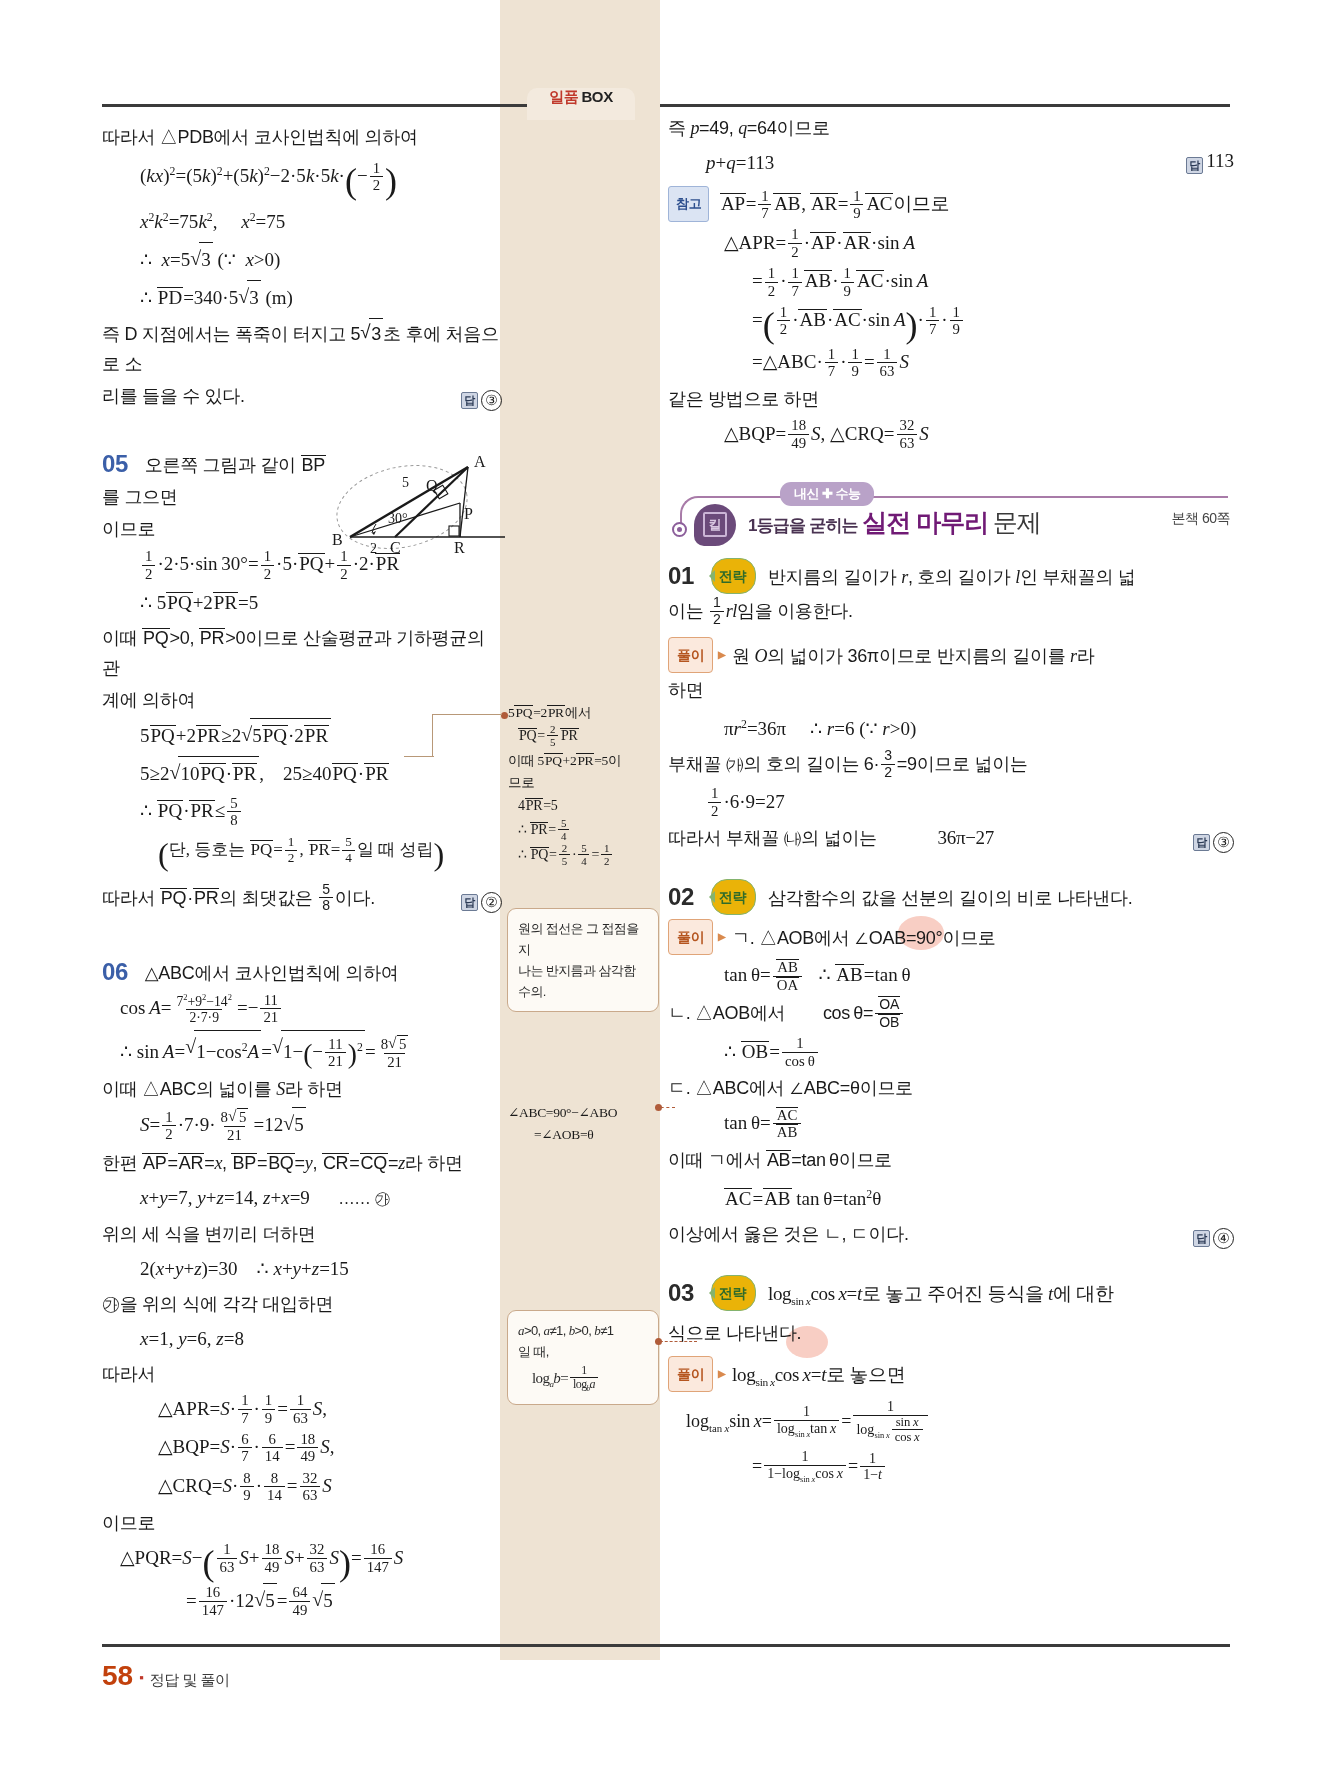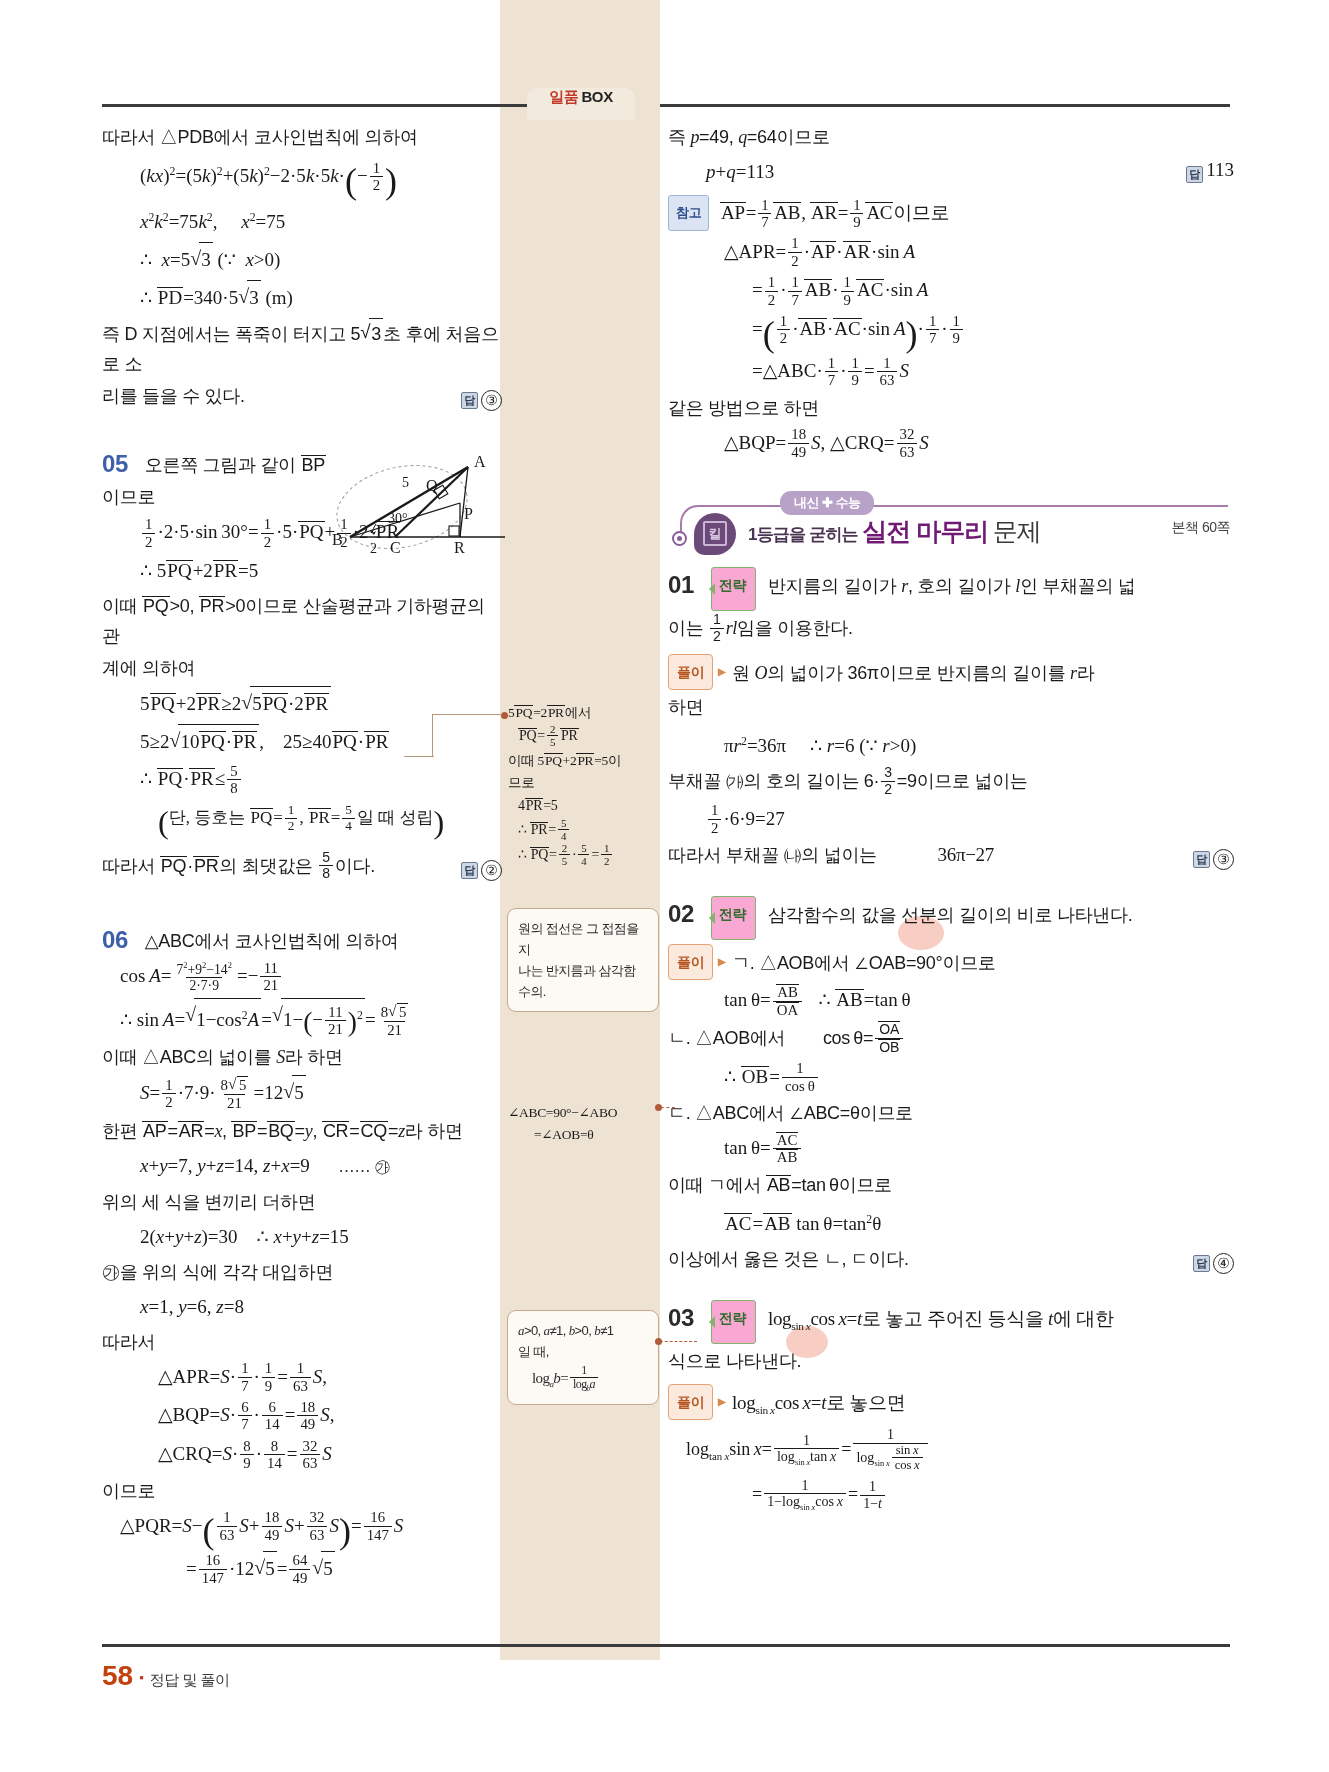--- a/index.html
+++ b/index.html
@@ -56,21 +56,21 @@
   .col-left {
     position: absolute; left: 102px; top: 122px;
     width: 400px; height: 1500px;
   }
   .col-mid {
     position: absolute; left: 506px; top: 122px;
     width: 150px; height: 1500px;
     font-size: 13.5px;
   }
   .col-right {
-    position: absolute; left: 668px; top: 122px;
+    position: absolute; left: 668px; top: 113px;
     width: 566px; height: 1500px;
   }
 
   
   .p { font-size: 19px; line-height: 30px; margin: 0 0 2px 0; letter-spacing: -0.3px; }
   .p.ko { font-family: "Liberation Sans", sans-serif; font-size: 18px; }
   .eq {
     font-size: 19px; line-height: 34px; margin: 3px 0 3px 38px;
     white-space: nowrap;
   }
@@ -126,23 +126,23 @@
 
   
   .badge-ref {
     display: inline-block; background: #dbe4f3; color: #2d4f8e;
     font-family: "Liberation Sans", sans-serif; font-size: 13px;
     padding: 2px 7px; border-radius: 3px; border: 1px solid #9fb4d8;
     vertical-align: 2px; margin-right: 6px; font-weight: bold;
   }
   
   .badge-str {
-    display: inline-block; background: #f9a8d4; color: #2f6b2a;
+    display: inline-block; background: #eab308; color: #2f6b2a;
     font-family: "Liberation Sans", sans-serif; font-size: 14px;
-    padding: 2px 9px 10px 7px; border: 1.4px solid #84b36e; border-radius: 3px;
+    padding: 2px 9px 2px 7px; border: 1.4px solid #84b36e; border-radius: 16px;
     vertical-align: 2px; margin-right: 7px; font-weight: bold; position: relative;
   }
   .badge-str::before {
     content: ""; position: absolute; left: -9px; top: 50%;
     transform: translateY(-50%);
     border: 6px solid transparent; border-right-color: #84b36e;
   }
   
   .badge-sol {
     display: inline-block; background: #fbe9dd; color: #b5551f;
@@ -284,20 +284,21 @@
       리를 들을 수 있다.
       <span class="ans"><span class="ans-icon">답</span><span class="circnum">③</span></span>
     </div>
 
     <div style="height:36px"></div>
     <div style="position:relative;">
       <div class="p ko">
         <span class="prob-no">05</span>
         오른쪽 그림과 같이 <span class="ovl">BP</span>
       </div>
+      <div class="p ko">를 그으면</div>
       <div class="p ko">이므로</div>
 
       <svg class="diagram" style="left:218px; top:-4px;" width="190" height="120" viewBox="0 0 190 120">
 
         <ellipse cx="82" cy="62" rx="66" ry="40" fill="none" stroke="#9a9a9a" stroke-width="1" stroke-dasharray="3,3" transform="rotate(-12 82 62)"></ellipse>
 
         <line x1="30" y1="92" x2="185" y2="92" stroke="#1a1a1a" stroke-width="1.3"></line>
 
         <line x1="30" y1="92" x2="148" y2="22" stroke="#1a1a1a" stroke-width="2.4"></line>
 

